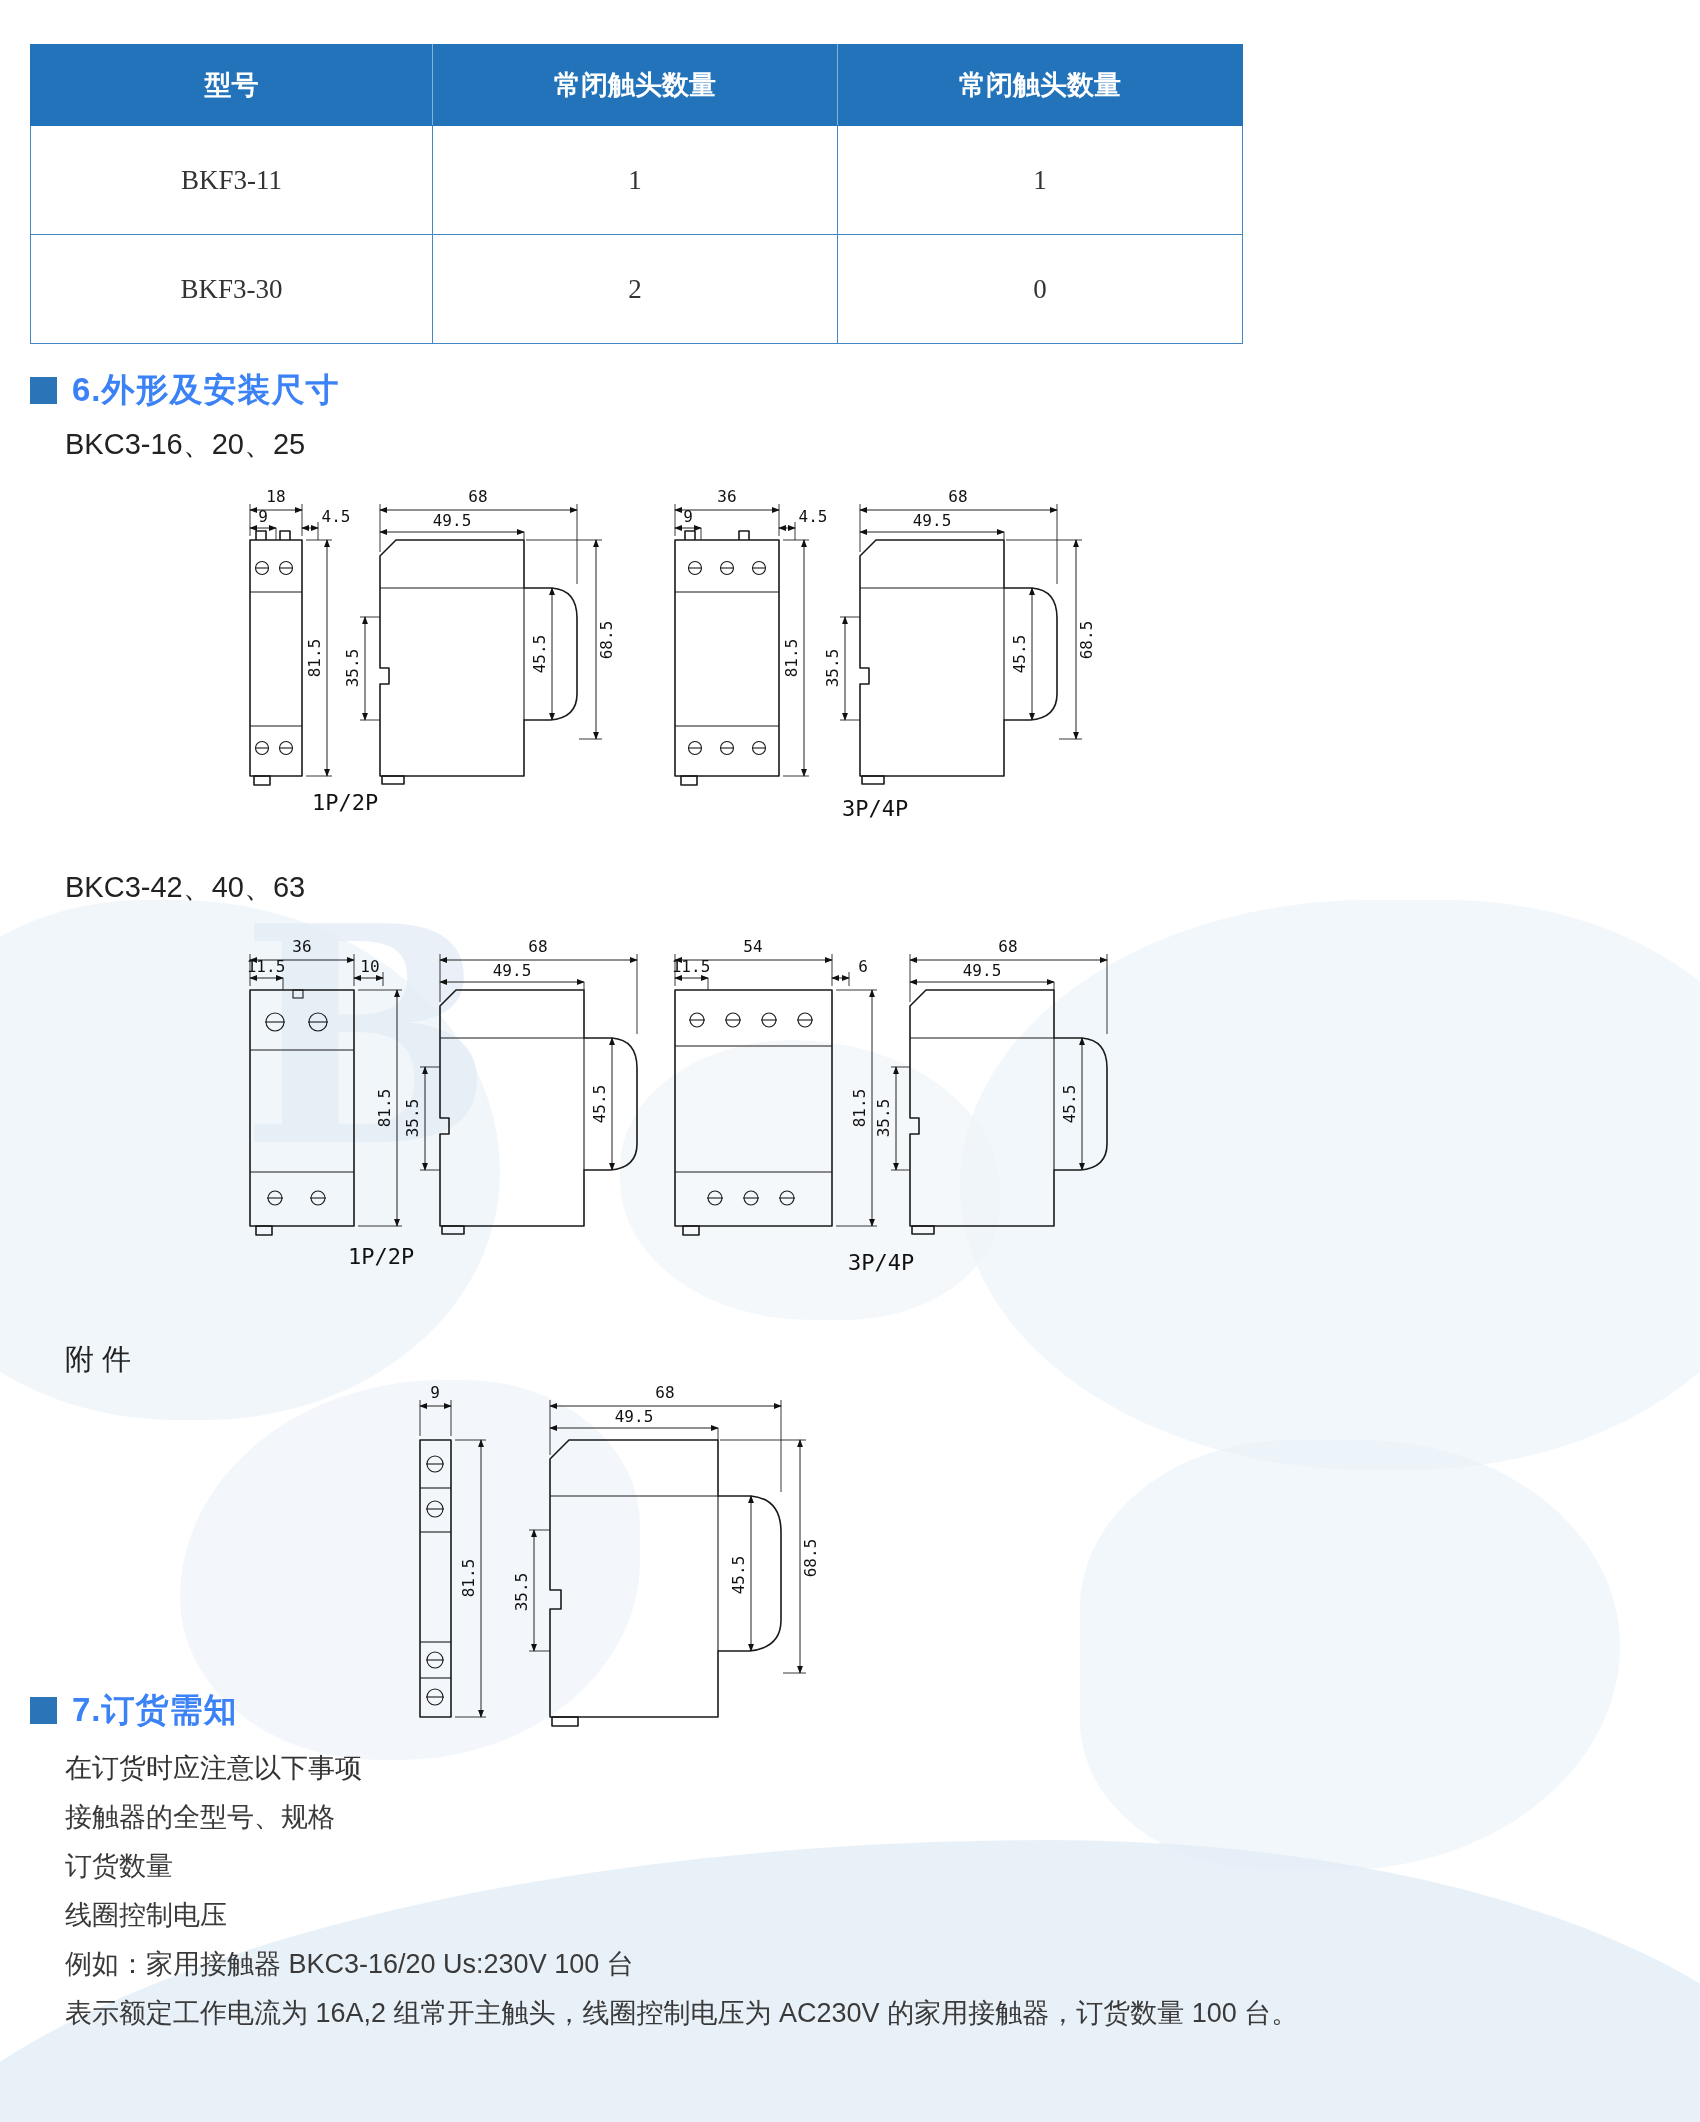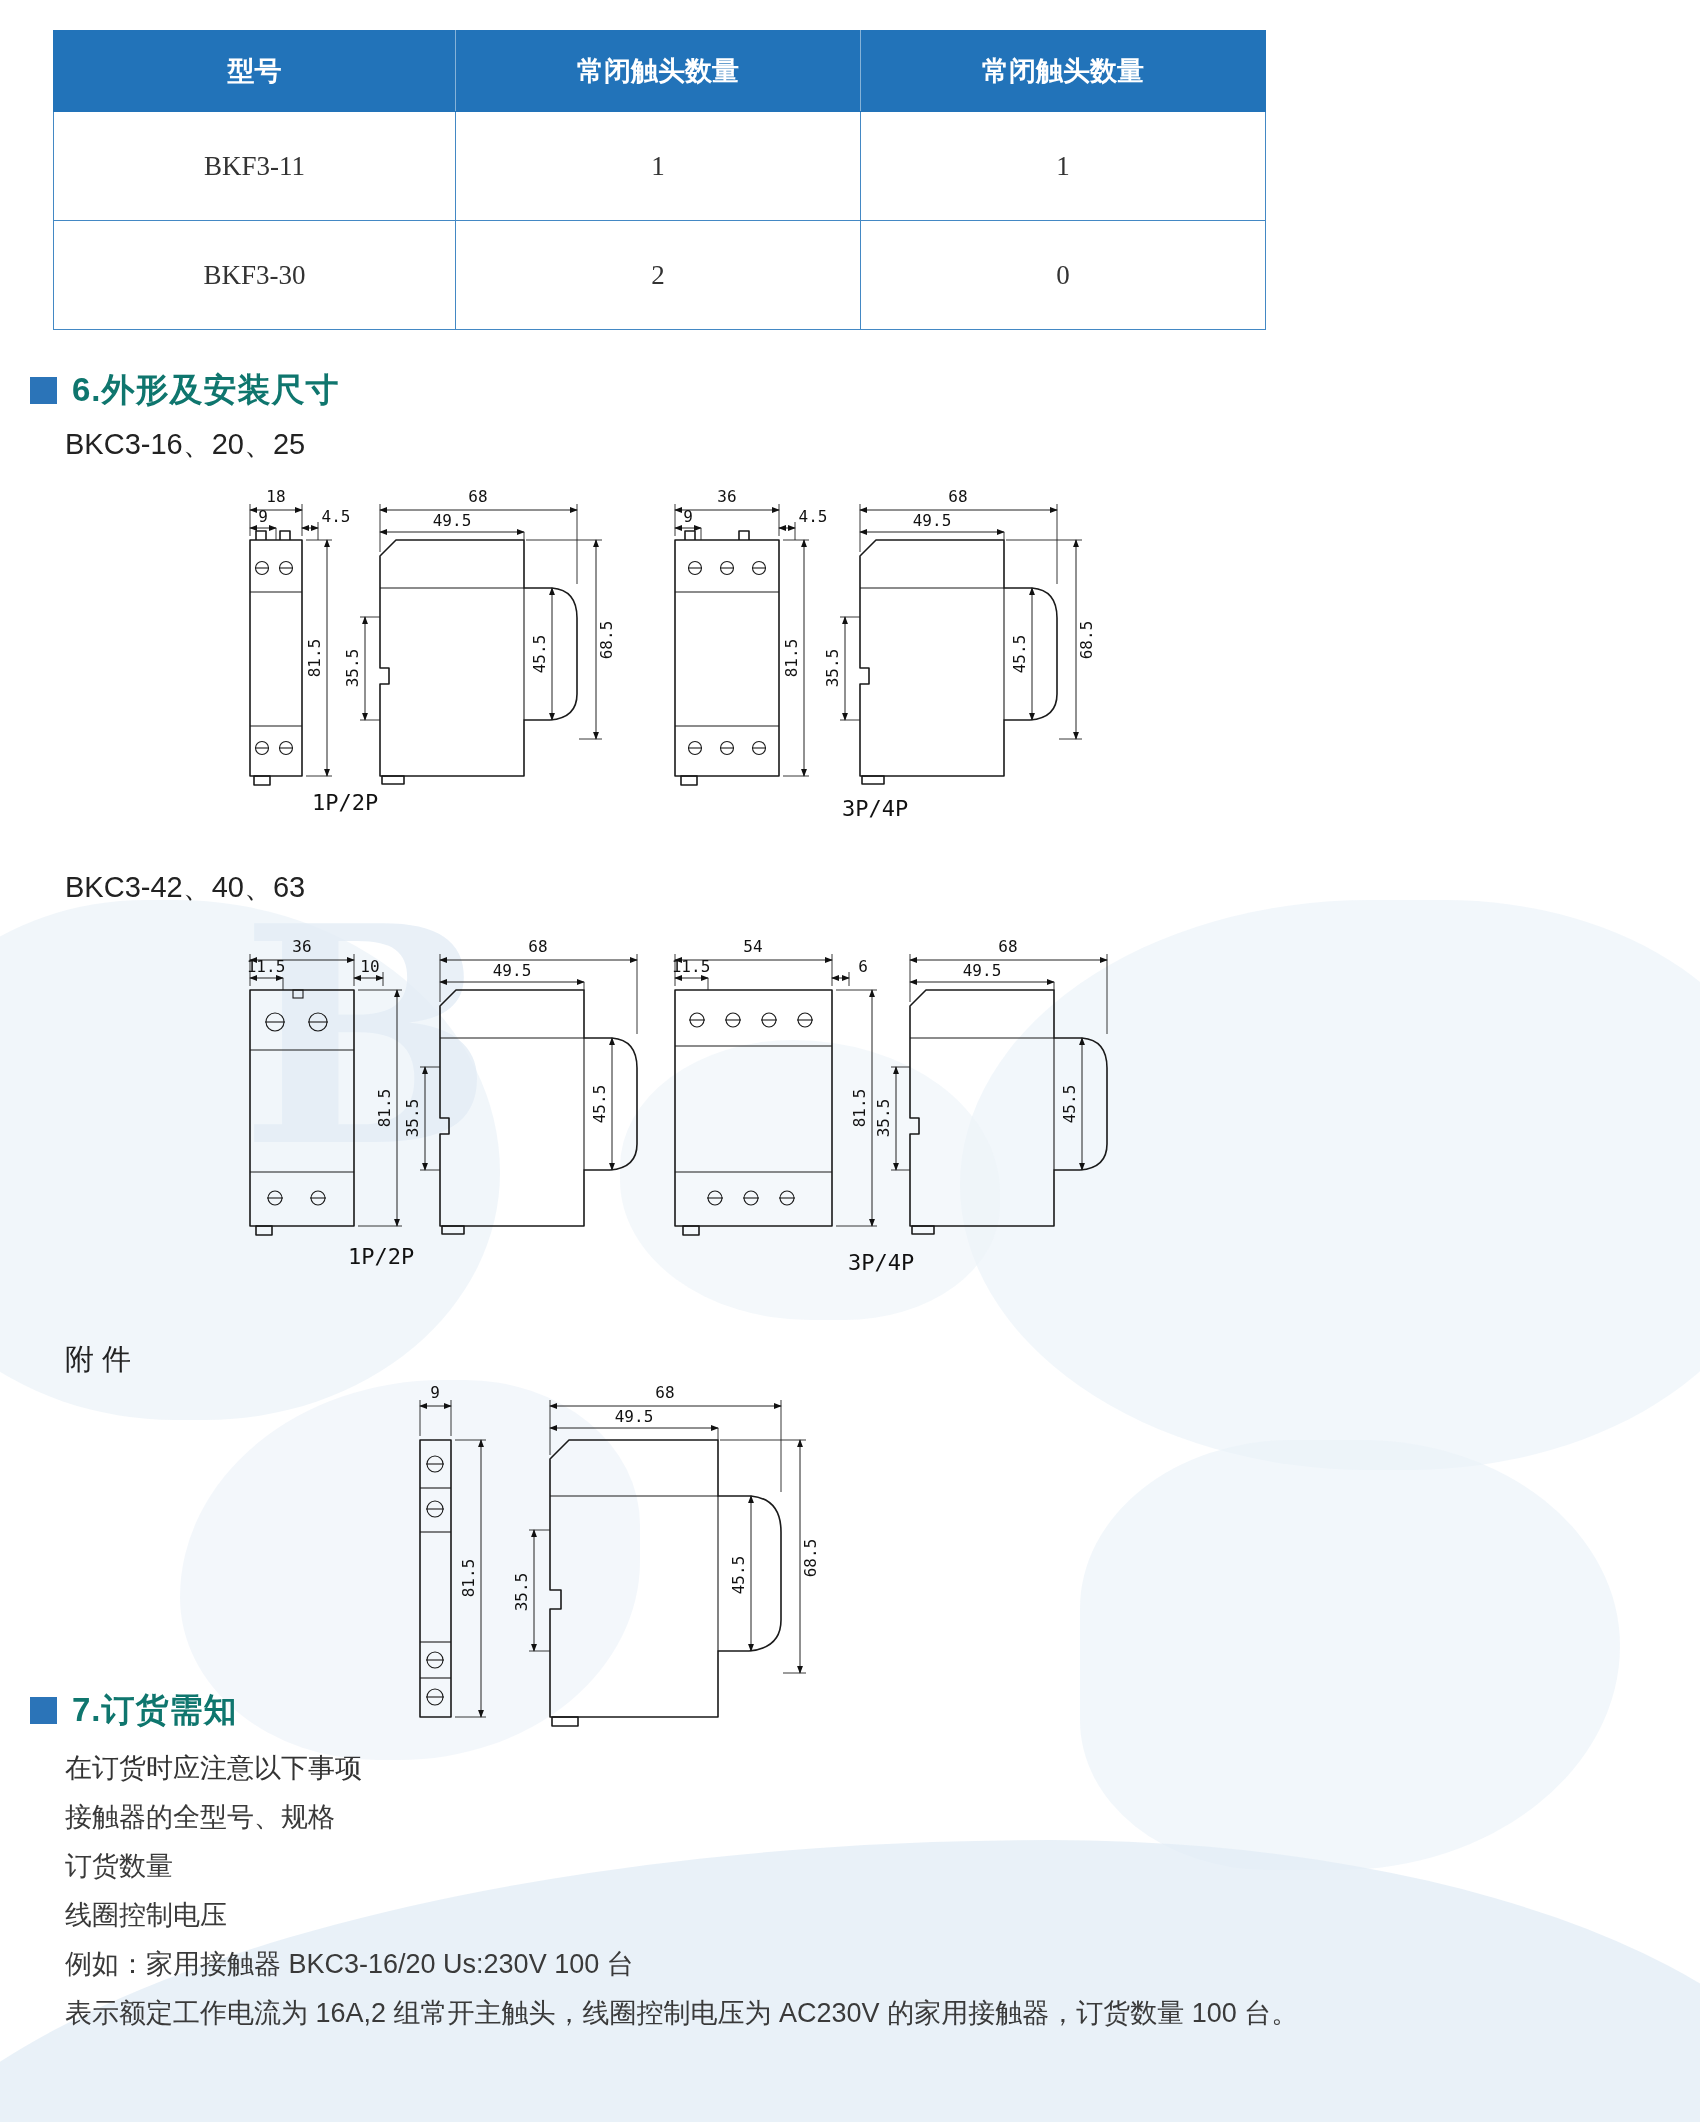--- a/index.html
+++ b/index.html
@@ -3,32 +3,32 @@
 <meta charset="utf-8">
 <style>
   html,body{margin:0;padding:0;background:#fff;}
   .page{position:relative;width:1700px;height:2122px;background:#ffffff;overflow:hidden;
         font-family:"Liberation Sans",sans-serif;}
   
   .wm{position:absolute;z-index:0;}
   .wm-letter{position:absolute;z-index:0;font-family:"DejaVu Serif",serif;font-weight:bold;
              color:#e4edf6;user-select:none;}
   
-  .spec-table{position:absolute;left:30px;top:30px;width:1212px;z-index:2;
-              border-collapse:collapse;table-layout:fixed;margin-left:23px;}
+  .spec-table{position:absolute;left:30px;top:44px;width:1212px;z-index:2;
+              border-collapse:collapse;table-layout:fixed;}
   .spec-table th{background:#2273b9;color:#ffffff;font-size:27px;font-weight:bold;height:78px;
                  border:1px solid #2273b9;border-right:1px solid rgba(255,255,255,.45);}
   .spec-table th:last-child{border-right:1px solid #2273b9;}
   .spec-table td{height:106px;text-align:center;vertical-align:middle;font-size:27px;color:#333;
                  border:1px solid #4388c4;background:#ffffff;
                  font-family:"Liberation Serif",serif;}
   
   .sec-head{position:absolute;display:flex;align-items:center;gap:15px;z-index:2;}
   .sq{width:27px;height:27px;background:#2b74b8;flex:0 0 auto;}
-  .sec-title{font-size:33px;font-weight:bold;color:#0f766e;letter-spacing:1px;}
+  .sec-title{font-size:33px;font-weight:bold;color:#3b82f6;letter-spacing:1px;}
   .sub-title{position:absolute;font-size:29px;color:#222;z-index:2;}
   .caption{position:absolute;font-family:"DejaVu Sans Mono",monospace;font-size:22px;color:#111;z-index:2;}
   
   svg.draw{position:absolute;z-index:2;}
   .ol{stroke:#1a1a1a;stroke-width:1.6;fill:none;stroke-linejoin:round;}
   .th{stroke:#1a1a1a;stroke-width:1.1;fill:none;}
   .dm{stroke:#222;stroke-width:1;fill:none;}
   .ext{stroke:#222;stroke-width:0.9;fill:none;}
   text.dt{font-family:"DejaVu Sans Mono",monospace;font-size:16px;fill:#111;text-anchor:middle;}
   

